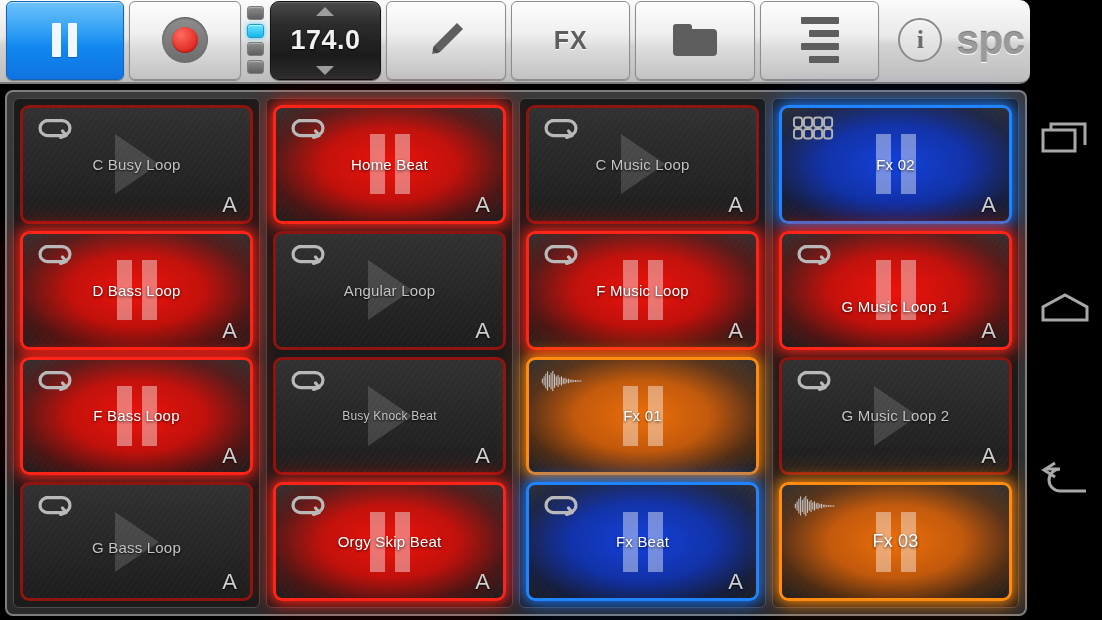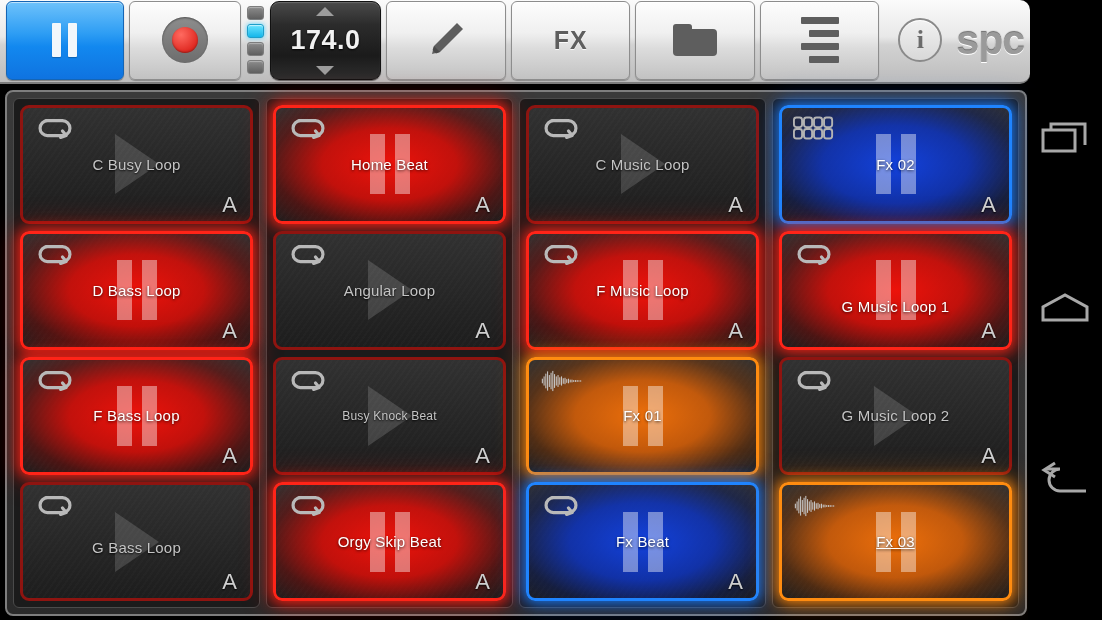--- a/index.html
+++ b/index.html
@@ -544,21 +544,21 @@
               <rect x="40" y="12" width="1.15" height="2" fill="#c6c6c6"></rect>
               <rect x="41.9" y="12.25" width="1.15" height="1.5" fill="#c6c6c6"></rect>
               <rect x="43.8" y="12.25" width="1.15" height="1.5" fill="#c6c6c6"></rect>
             </svg></div>
           <div class="pad-center">
             <span class="pause-big">
               <i></i>
               <i></i>
             </span>
           </div>
-          <div class="pad-label on" style="font-size: 15px; text-decoration: underline;">Fx 03</div>
+          <div class="pad-label on" style="font-size: 18px;">Fx 03</div>
         </div>
       </div>
     </div>
 
   <div class="navbar">
     <div class="navbtn nav-recents">
       <svg width="48" height="34" viewBox="0 0 48 34">
         <rect x="2" y="10" width="32" height="21" fill="none" stroke="#a8a8a8" stroke-width="3"></rect>
         <path d="M10 10 V4 H44 V25" fill="none" stroke="#a8a8a8" stroke-width="3"></path>
       </svg>

